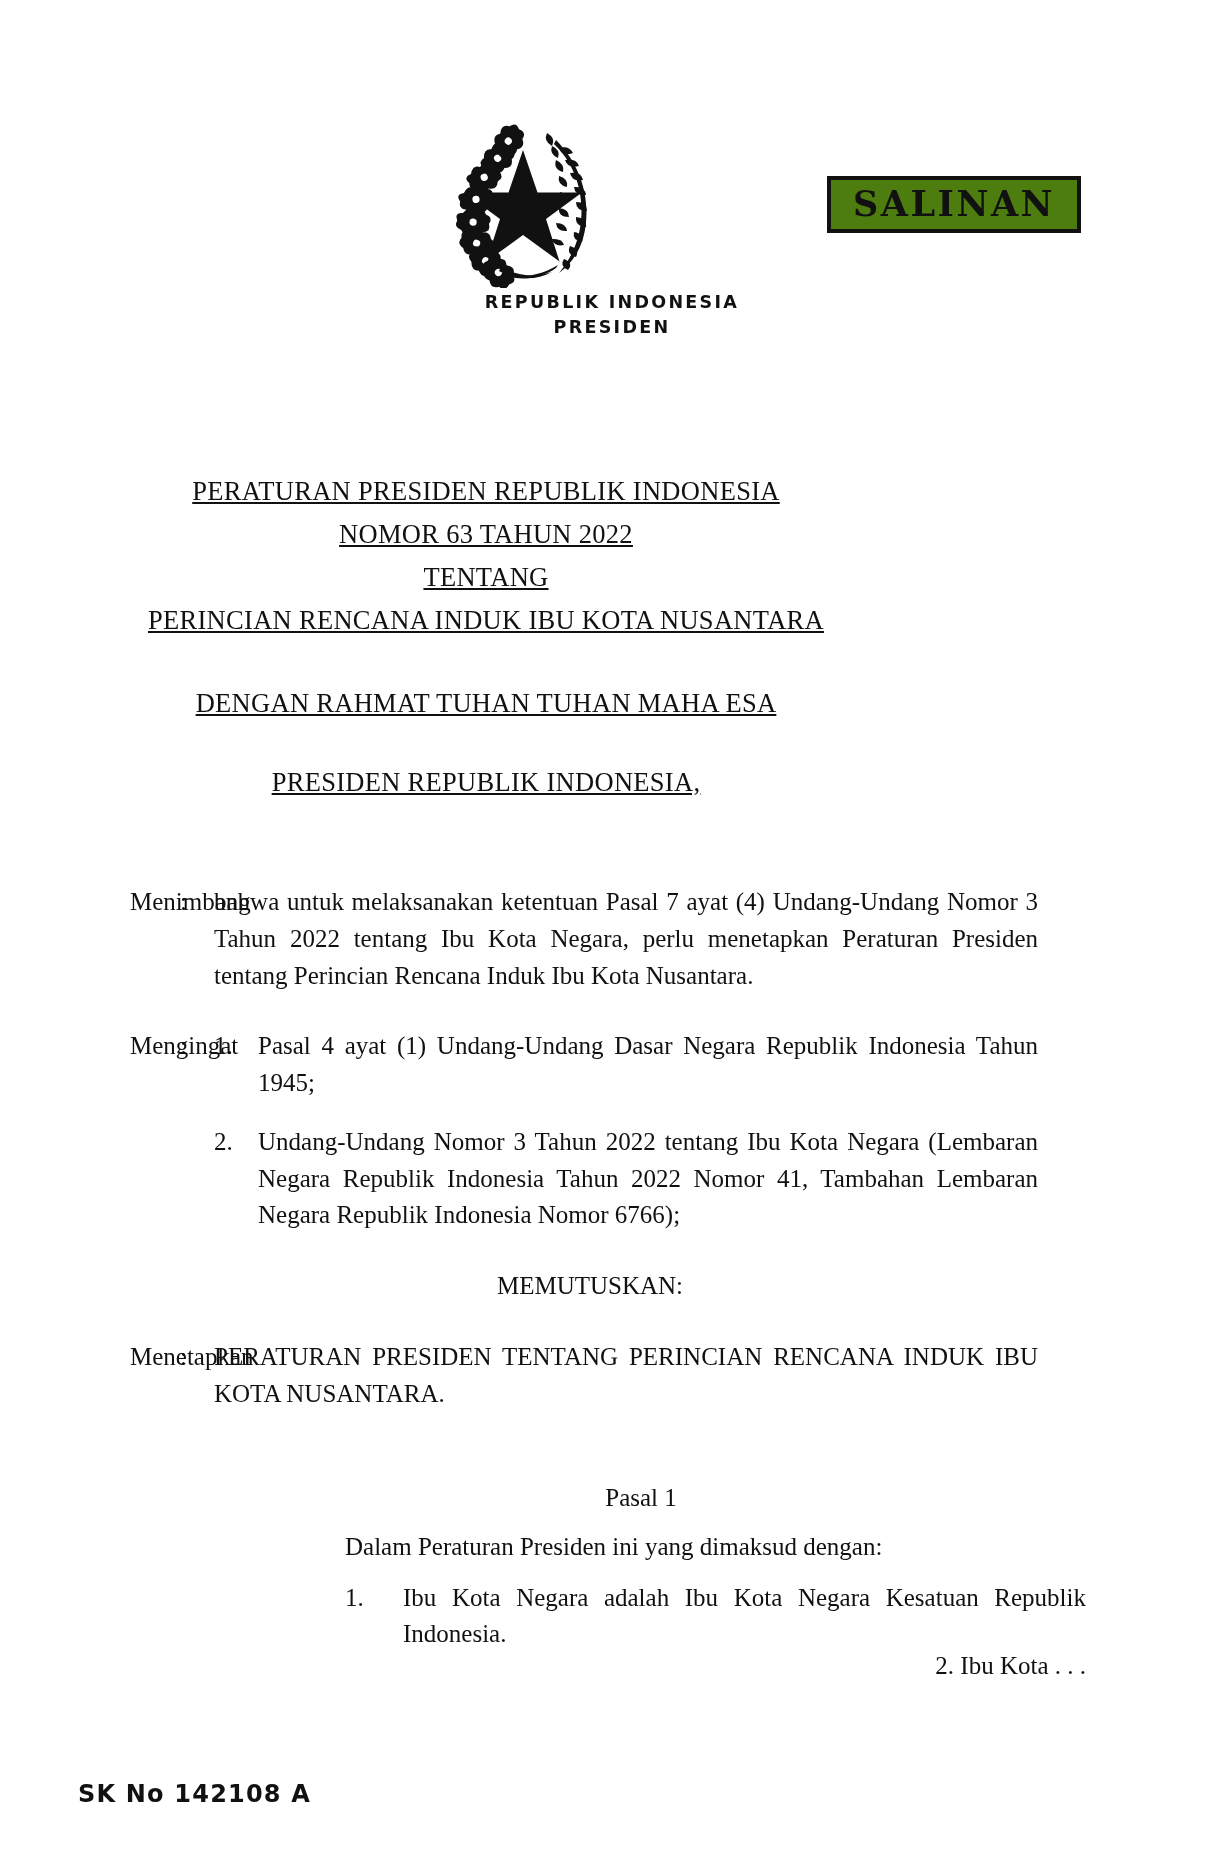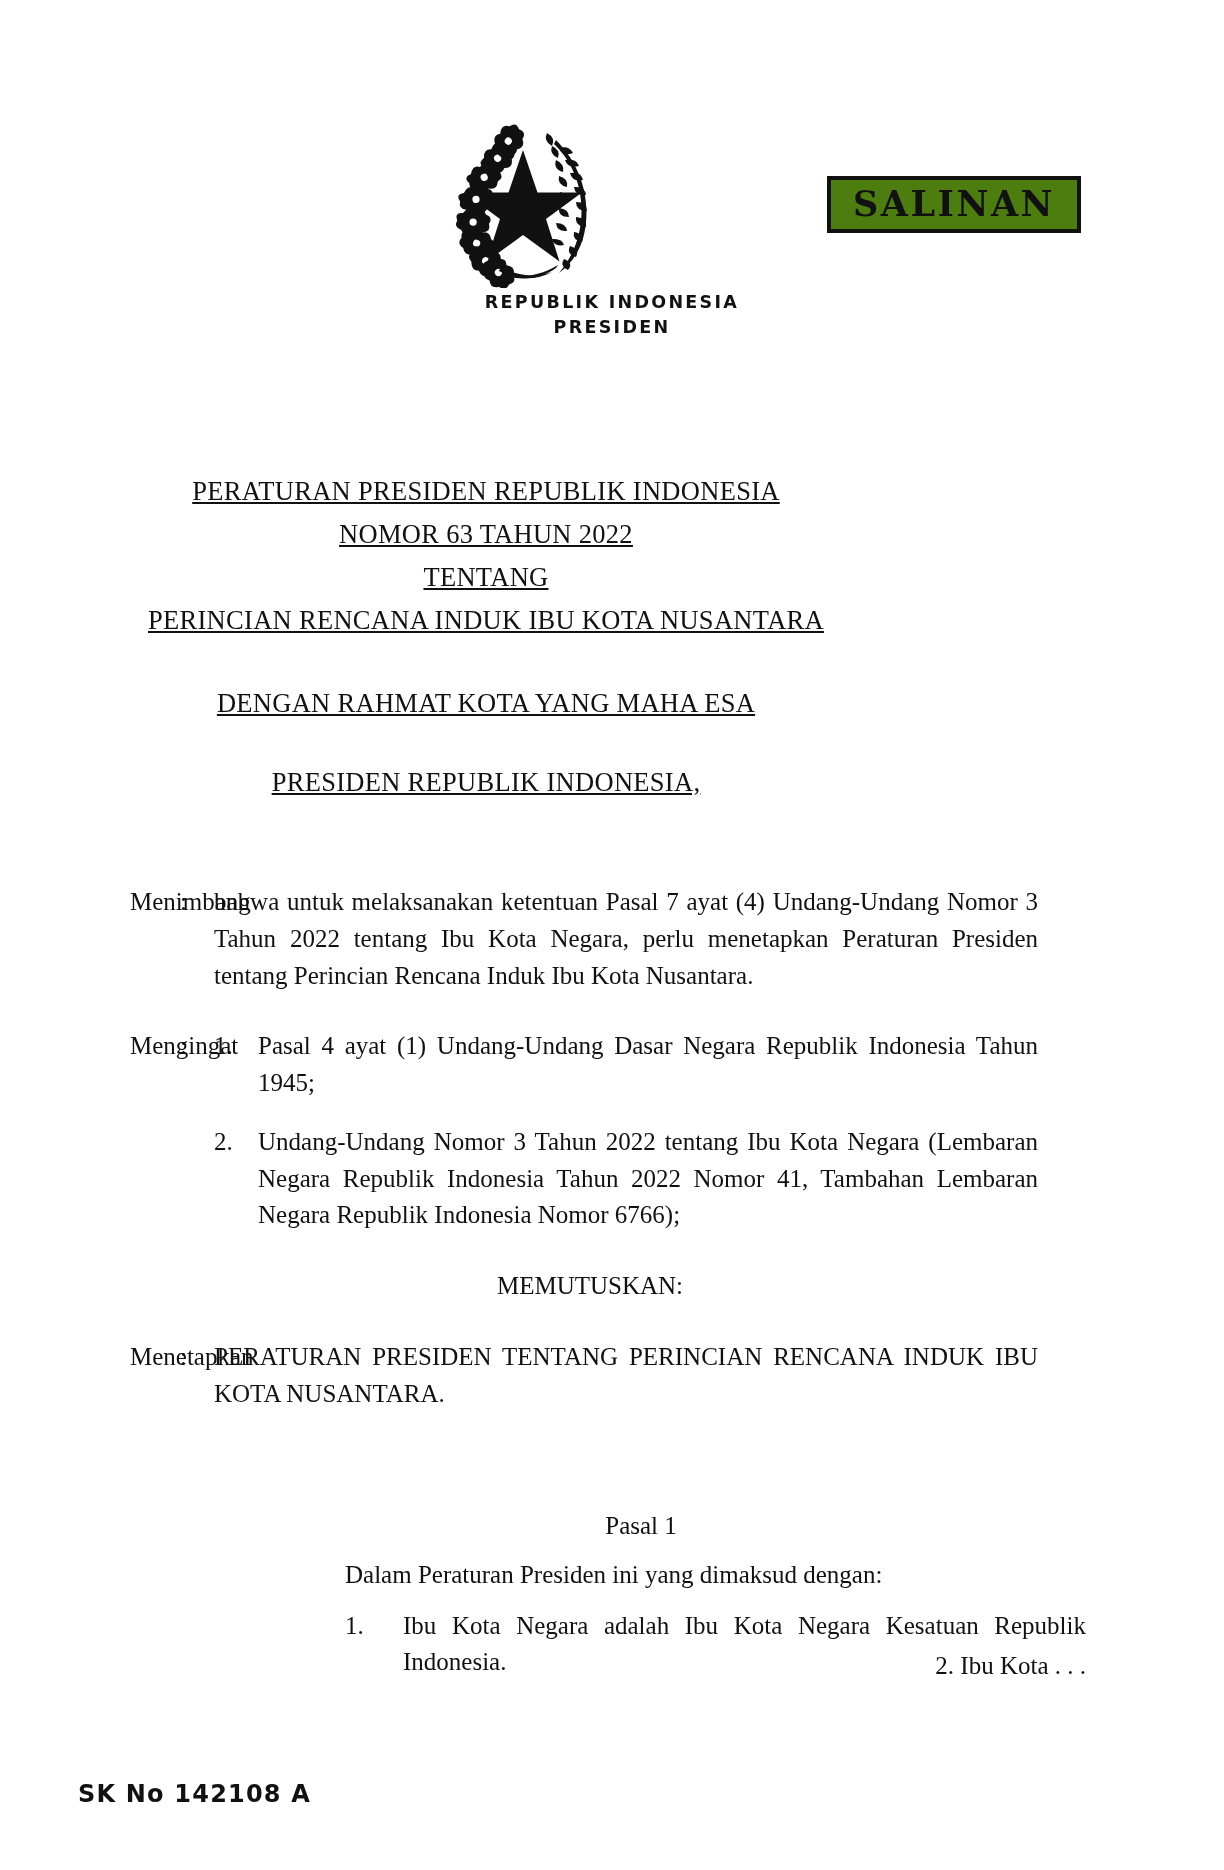--- a/index.html
+++ b/index.html
@@ -155,21 +155,20 @@
     margin: 6px 0 34px 0;
     padding-left: 60px;
   }
 
   
   .pasal-block {
     position: absolute;
     left: 0;
     top: 1480px;
     width: 1224px;
-    margin-top: 28px;
   }
   .pasal-heading {
     text-align: center;
     font-size: 25px;
     line-height: 1.47;
     padding-left: 58px;
     margin-bottom: 12px;
   }
   .pasal-intro {
     font-size: 25px;
@@ -293,21 +292,21 @@
       <div class="org-line">PRESIDEN</div>
     </div>
   </div>
 
   <div class="title-block">
     <div class="title-line">PERATURAN PRESIDEN REPUBLIK INDONESIA</div>
     <div class="title-line">NOMOR 63 TAHUN 2022</div>
     <div class="title-line">TENTANG</div>
     <div class="title-line">PERINCIAN RENCANA INDUK IBU KOTA NUSANTARA</div>
     <div class="gap-lg"></div>
-    <div class="title-line">DENGAN RAHMAT KOTA YANG MAHA ESA</div>
+    <div class="title-line">DENGAN RAHMAT TUHAN TUHAN MAHA ESA</div>
     <div class="gap-md"></div>
     <div class="title-line">PRESIDEN REPUBLIK INDONESIA,</div>
   </div>
 
   <div class="body-block">
 
     <div class="clause">
       <div class="clause-label">Menimbang</div>
       <div class="clause-colon">:</div>
       <div class="clause-body">

